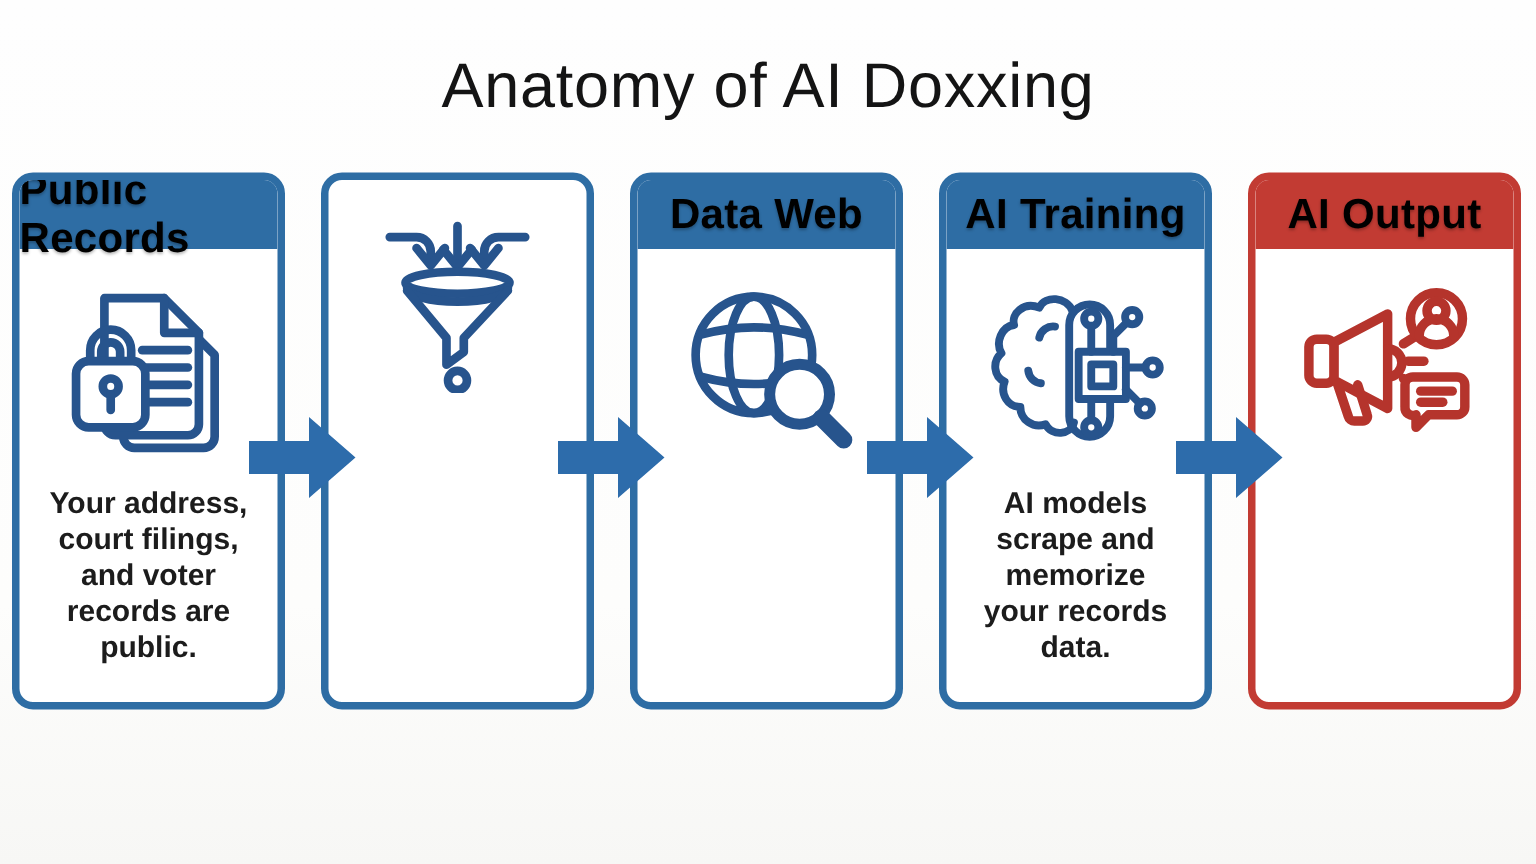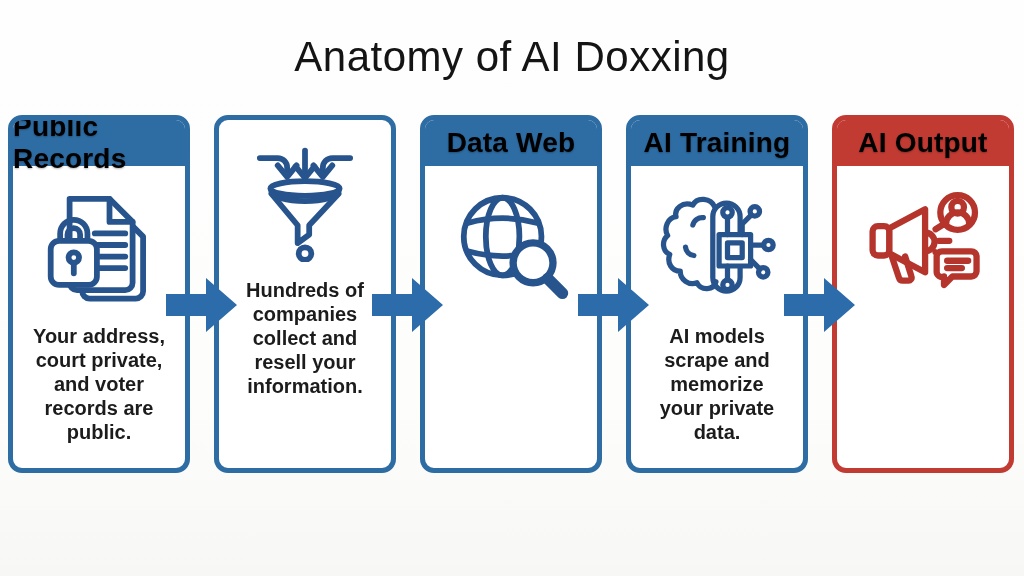--- a/index.html
+++ b/index.html
@@ -63,21 +63,21 @@
         <line x1="56" y1="82" x2="85" y2="82"></line>
         <path d="M23 56 v-7 a13 13 0 0 1 26 0 v7"></path>
         <path d="M30 56 v-6 a6 6 0 0 1 12 0 v6"></path>
         <rect x="14" y="56" width="44" height="42" rx="8" fill="#fff"></rect>
         <circle cx="36" cy="72" r="5"></circle>
         <line x1="36" y1="77" x2="36" y2="87"></line>
       </g>
     </svg>
   </div>
   <div class="desc">Your address,
-court private,
+court filings,
 and voter
 records are
 public.</div>
 </div>
 
 <div class="card" id="c2">
   <div class="icon-wrap">
     <svg viewBox="0 0 120 120">
       <g fill="none" stroke-width="5.5" stroke-linejoin="round" stroke-linecap="round">
         <line x1="60" y1="14" x2="60" y2="36"></line>
@@ -86,25 +86,20 @@
         <path d="M34 28 L43 39 L52 28"></path>
         <path d="M103 21 h-17 a9 9 0 0 0 -9 9 v4"></path>
         <path d="M68 28 L77 39 L86 28"></path>
         <ellipse cx="60" cy="50" rx="33" ry="7"></ellipse>
         <path d="M28 53 a32 9 0 0 0 64 0"></path>
         <path d="M28 55 L53 85 v17 l11 -8 v-9 L92 55"></path>
         <circle cx="60" cy="112" r="6"></circle>
       </g>
     </svg>
   </div>
-  <div class="desc">Hundreds of
-companies
-collect and
-resell your
-information.</div>
 </div>
 
 <div class="card" id="c3">
   <div class="card-header">Data Web</div>
   <div class="icon-wrap">
     <svg viewBox="0 0 120 120">
       <g fill="none" stroke-width="5.5" stroke-linecap="round">
         <circle cx="52" cy="52" r="37"></circle>
         <ellipse cx="52" cy="52" rx="16" ry="37"></ellipse>
         <path d="M19 39 q33 -9 66 0"></path>
@@ -136,21 +131,21 @@
         <path d="M92 74 l9 9"></path>
           <circle cx="104" cy="86" r="4.5"></circle>
         <path d="M70 80 v13"></path>
           <circle cx="70" cy="98" r="4.5"></circle>
       </g>
     </svg>
   </div>
   <div class="desc">AI models
 scrape and
 memorize
-your private
+your records
 data.</div>
 </div>
 
 <div class="card red" id="c5">
   <div class="card-header">AI Output</div>
   <div class="icon-wrap">
     <svg viewBox="0 0 120 120">
       <g fill="none" stroke-width="6" stroke-linejoin="round" stroke-linecap="round">
         <rect x="12" y="42" width="16" height="28" rx="5" fill="#fff"></rect>
         <path d="M28 44 L62 26 V86 L28 68 Z" fill="#fff"></path>

